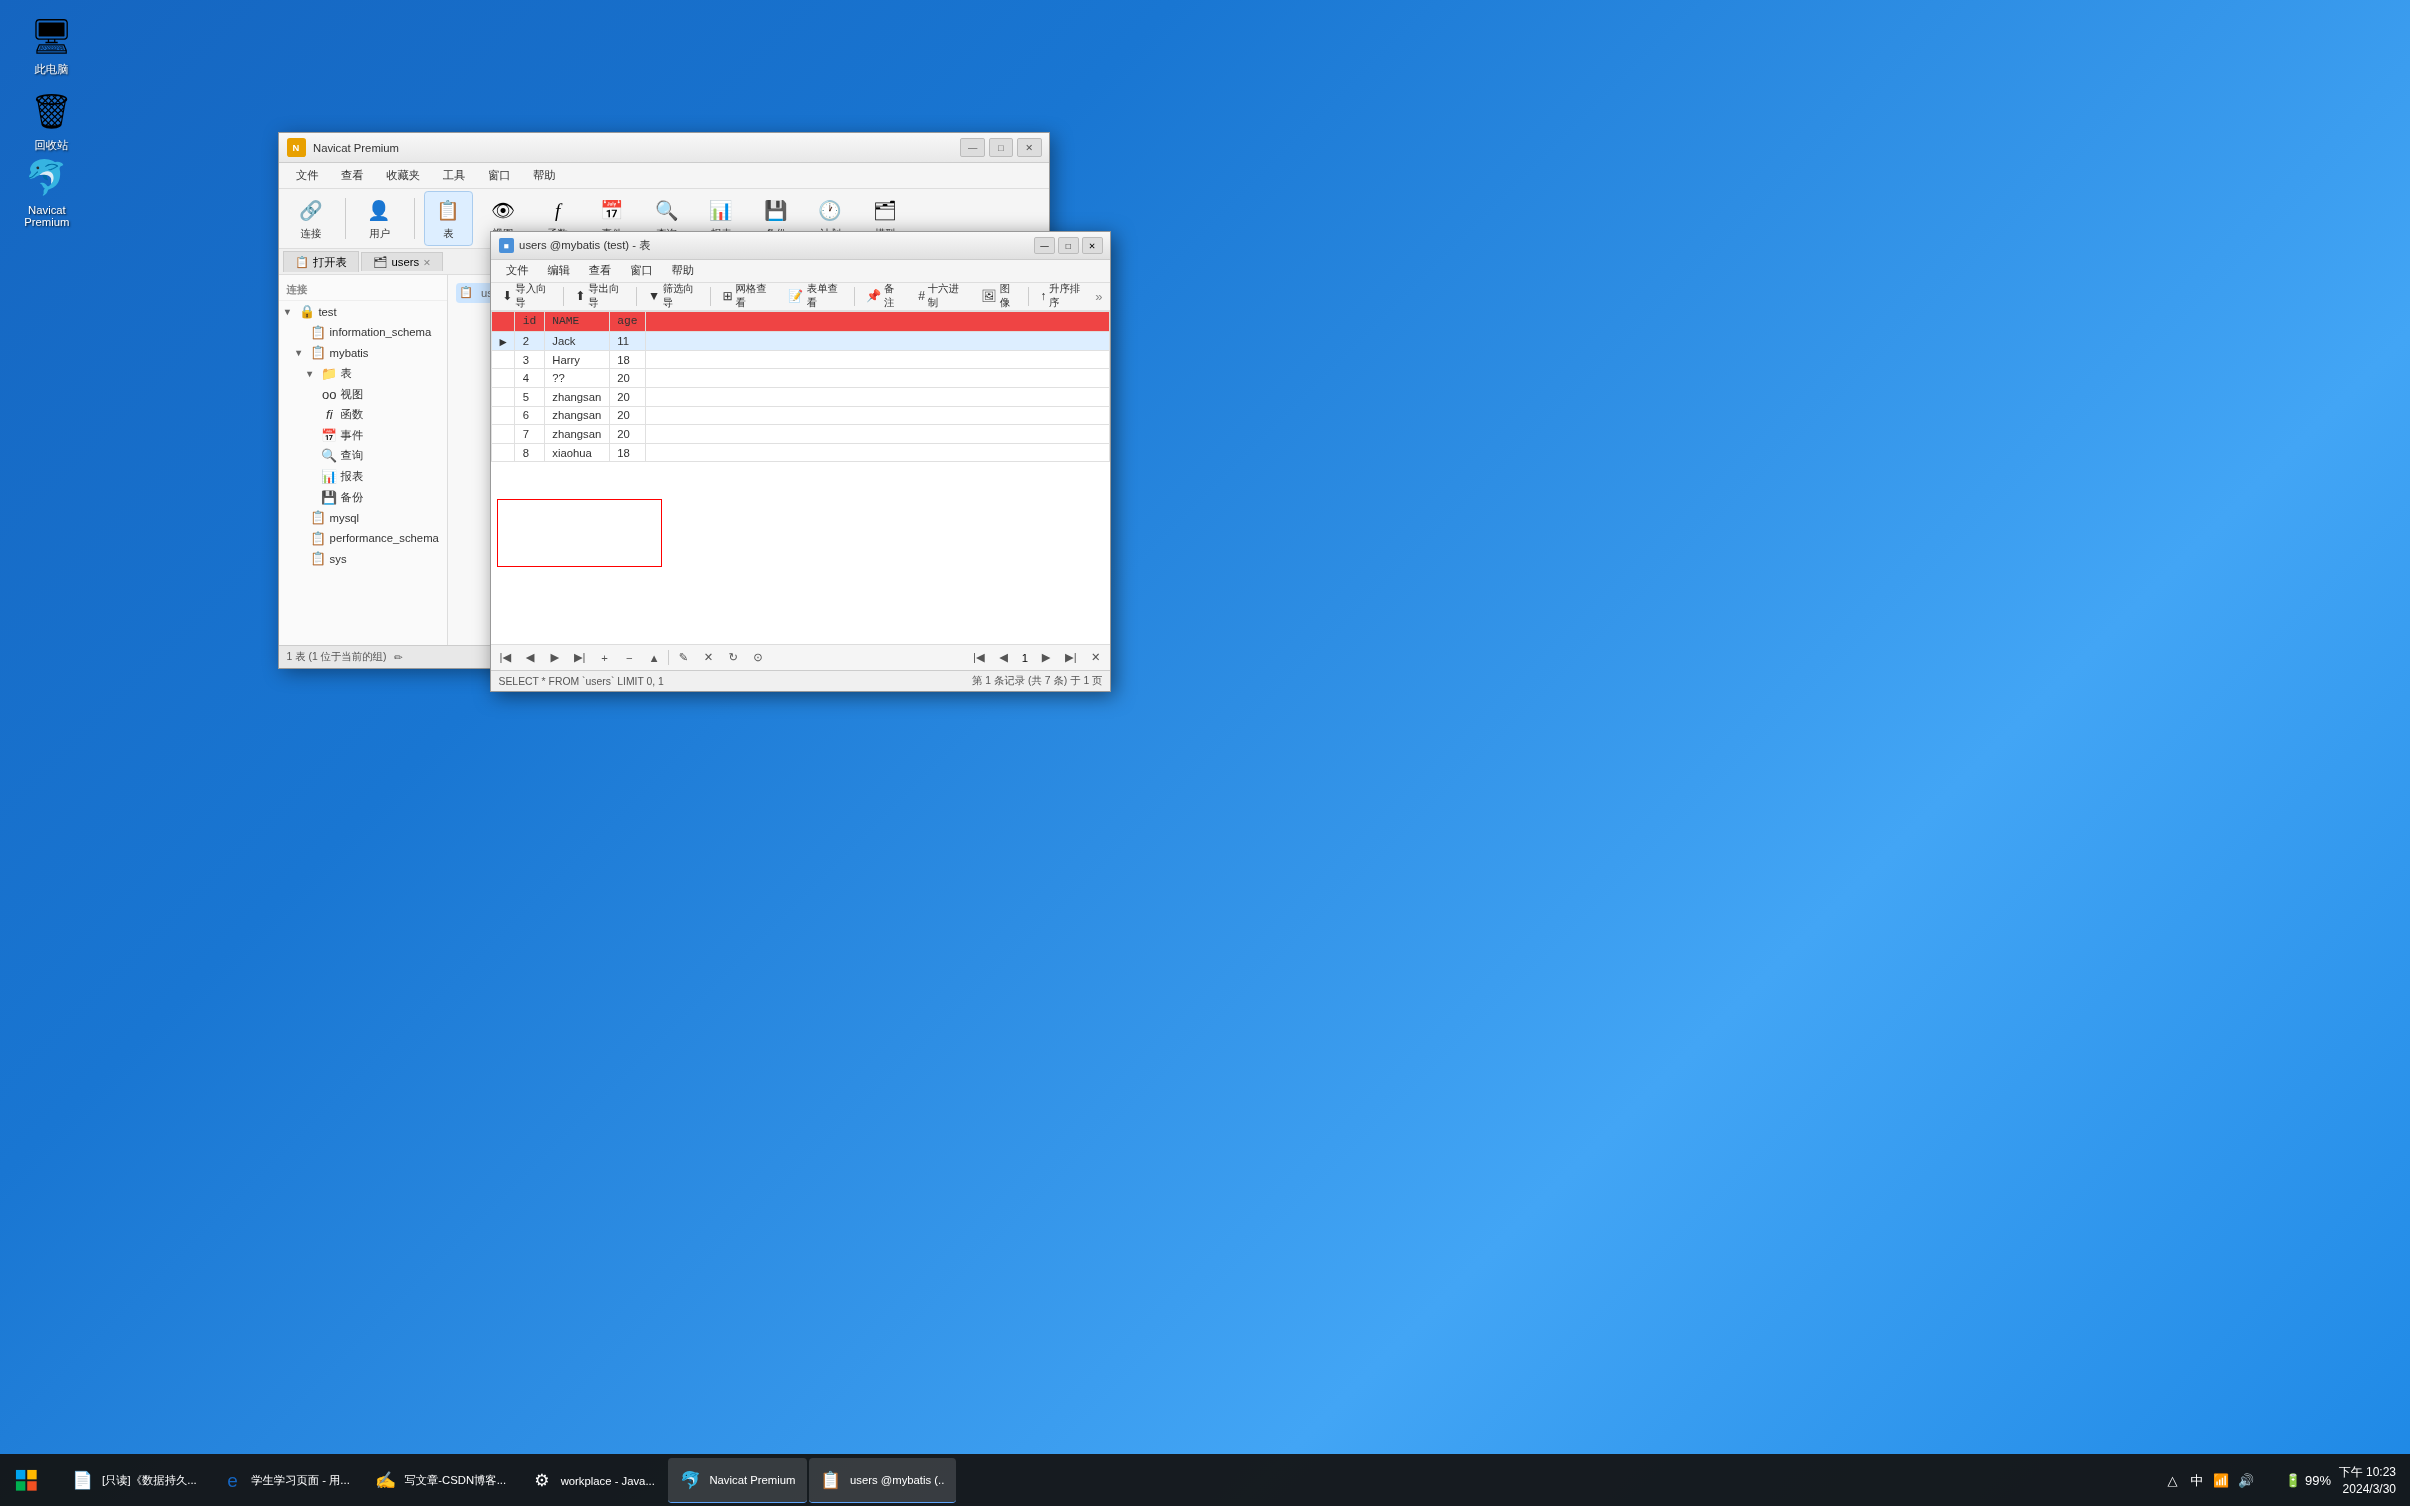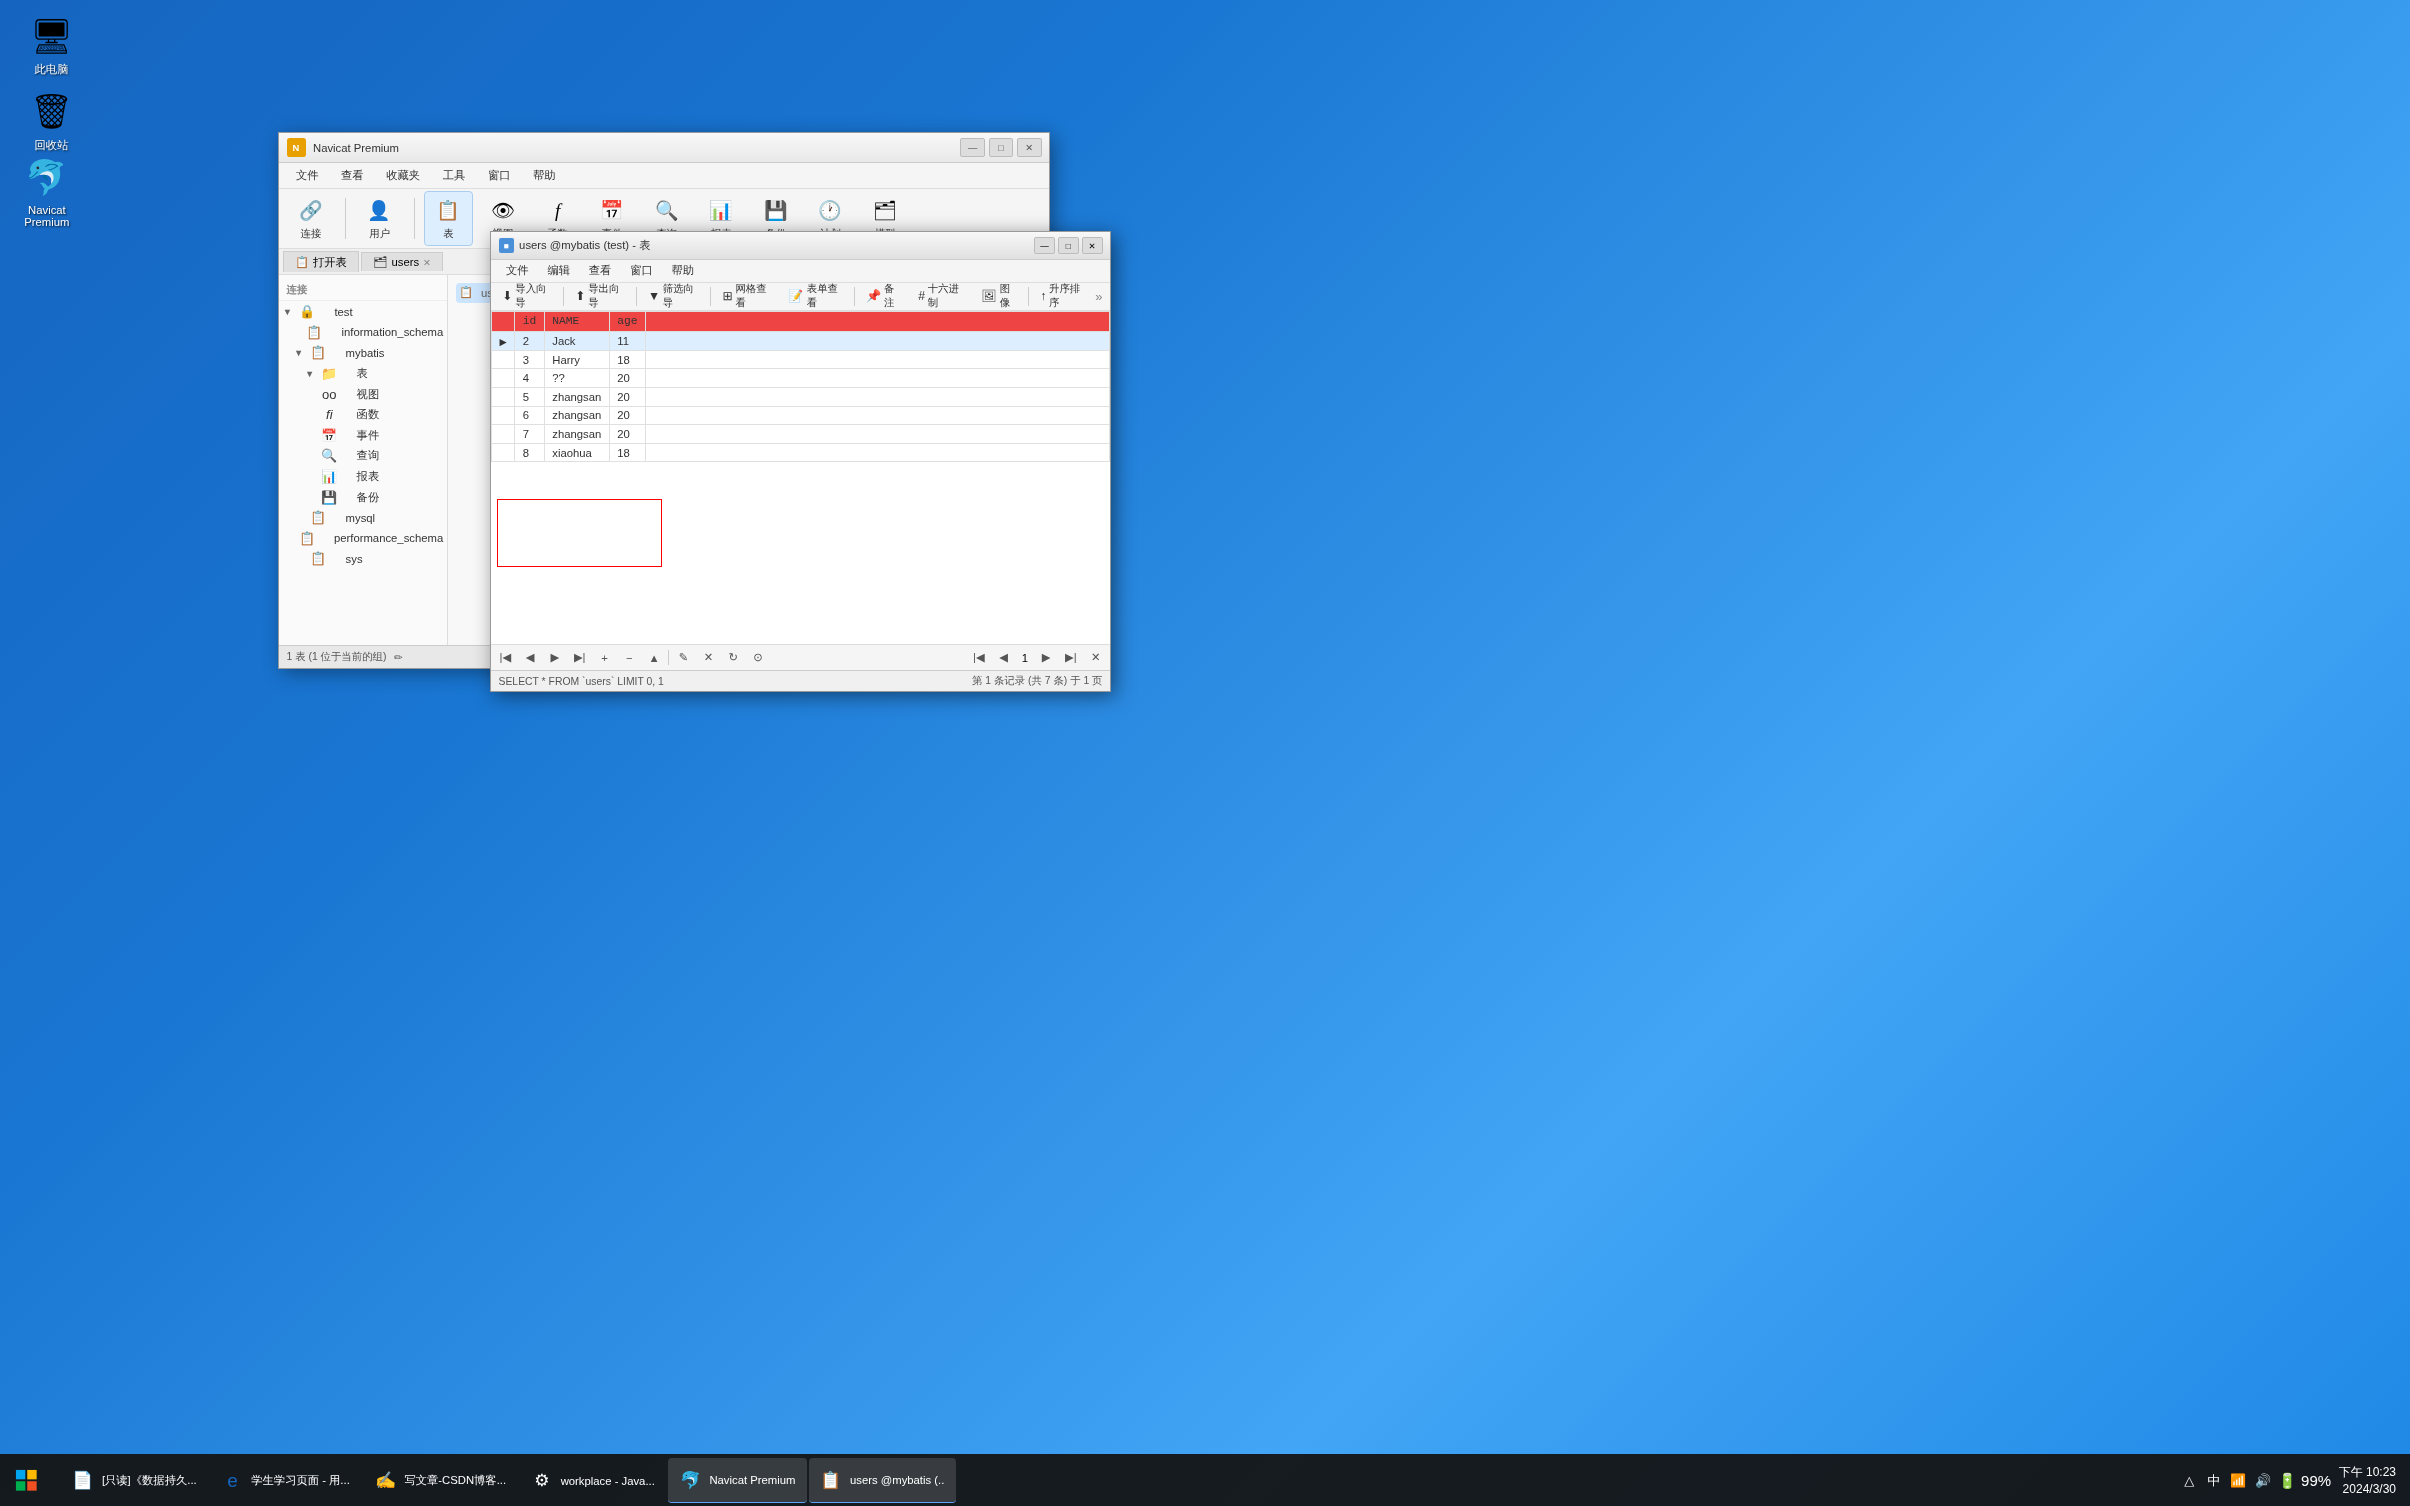--- a/index.html
+++ b/index.html
@@ -113,21 +113,22 @@
       font-size: 13px;
       cursor: pointer;
     }
     .tray-time {
       text-align: right;
       line-height: 1.4;
     }
     .tray-time .time { font-size: 12px; }
     .tray-time .date { font-size: 12px; }
     .tray-battery {
-      font-size: 15px;
+      font-size: 13px;
+      margin-left: 24px;
     }
 
     
     .navicat-window {
       position: absolute;
       top: 132px;
       left: 278px;
       width: 772px;
       height: 537px;
       background: #f0f0f0;
@@ -288,21 +289,21 @@
       display: flex;
       align-items: center;
       padding: 2.8px 3.8px;
       cursor: pointer;
       font-size: 11.3px;
       color: #333;
       gap: 2.8px;
     }
     .tree-arrow { width: 13px; font-size: 9.4px; color: #666; }
     .tree-icon { font-size: 13px; width: 17px; text-align: center; }
-    .tree-label { flex: 1; margin-left: 16px; }
+    .tree-label { flex: 1; }
     .indent-1 { padding-left: 15px; }
     .indent-2 { padding-left: 26px; }
 
     
     .navicat-content {
       flex: 1;
       background: #f8f8f8;
       overflow: hidden;
       display: flex;
       flex-direction: column;

